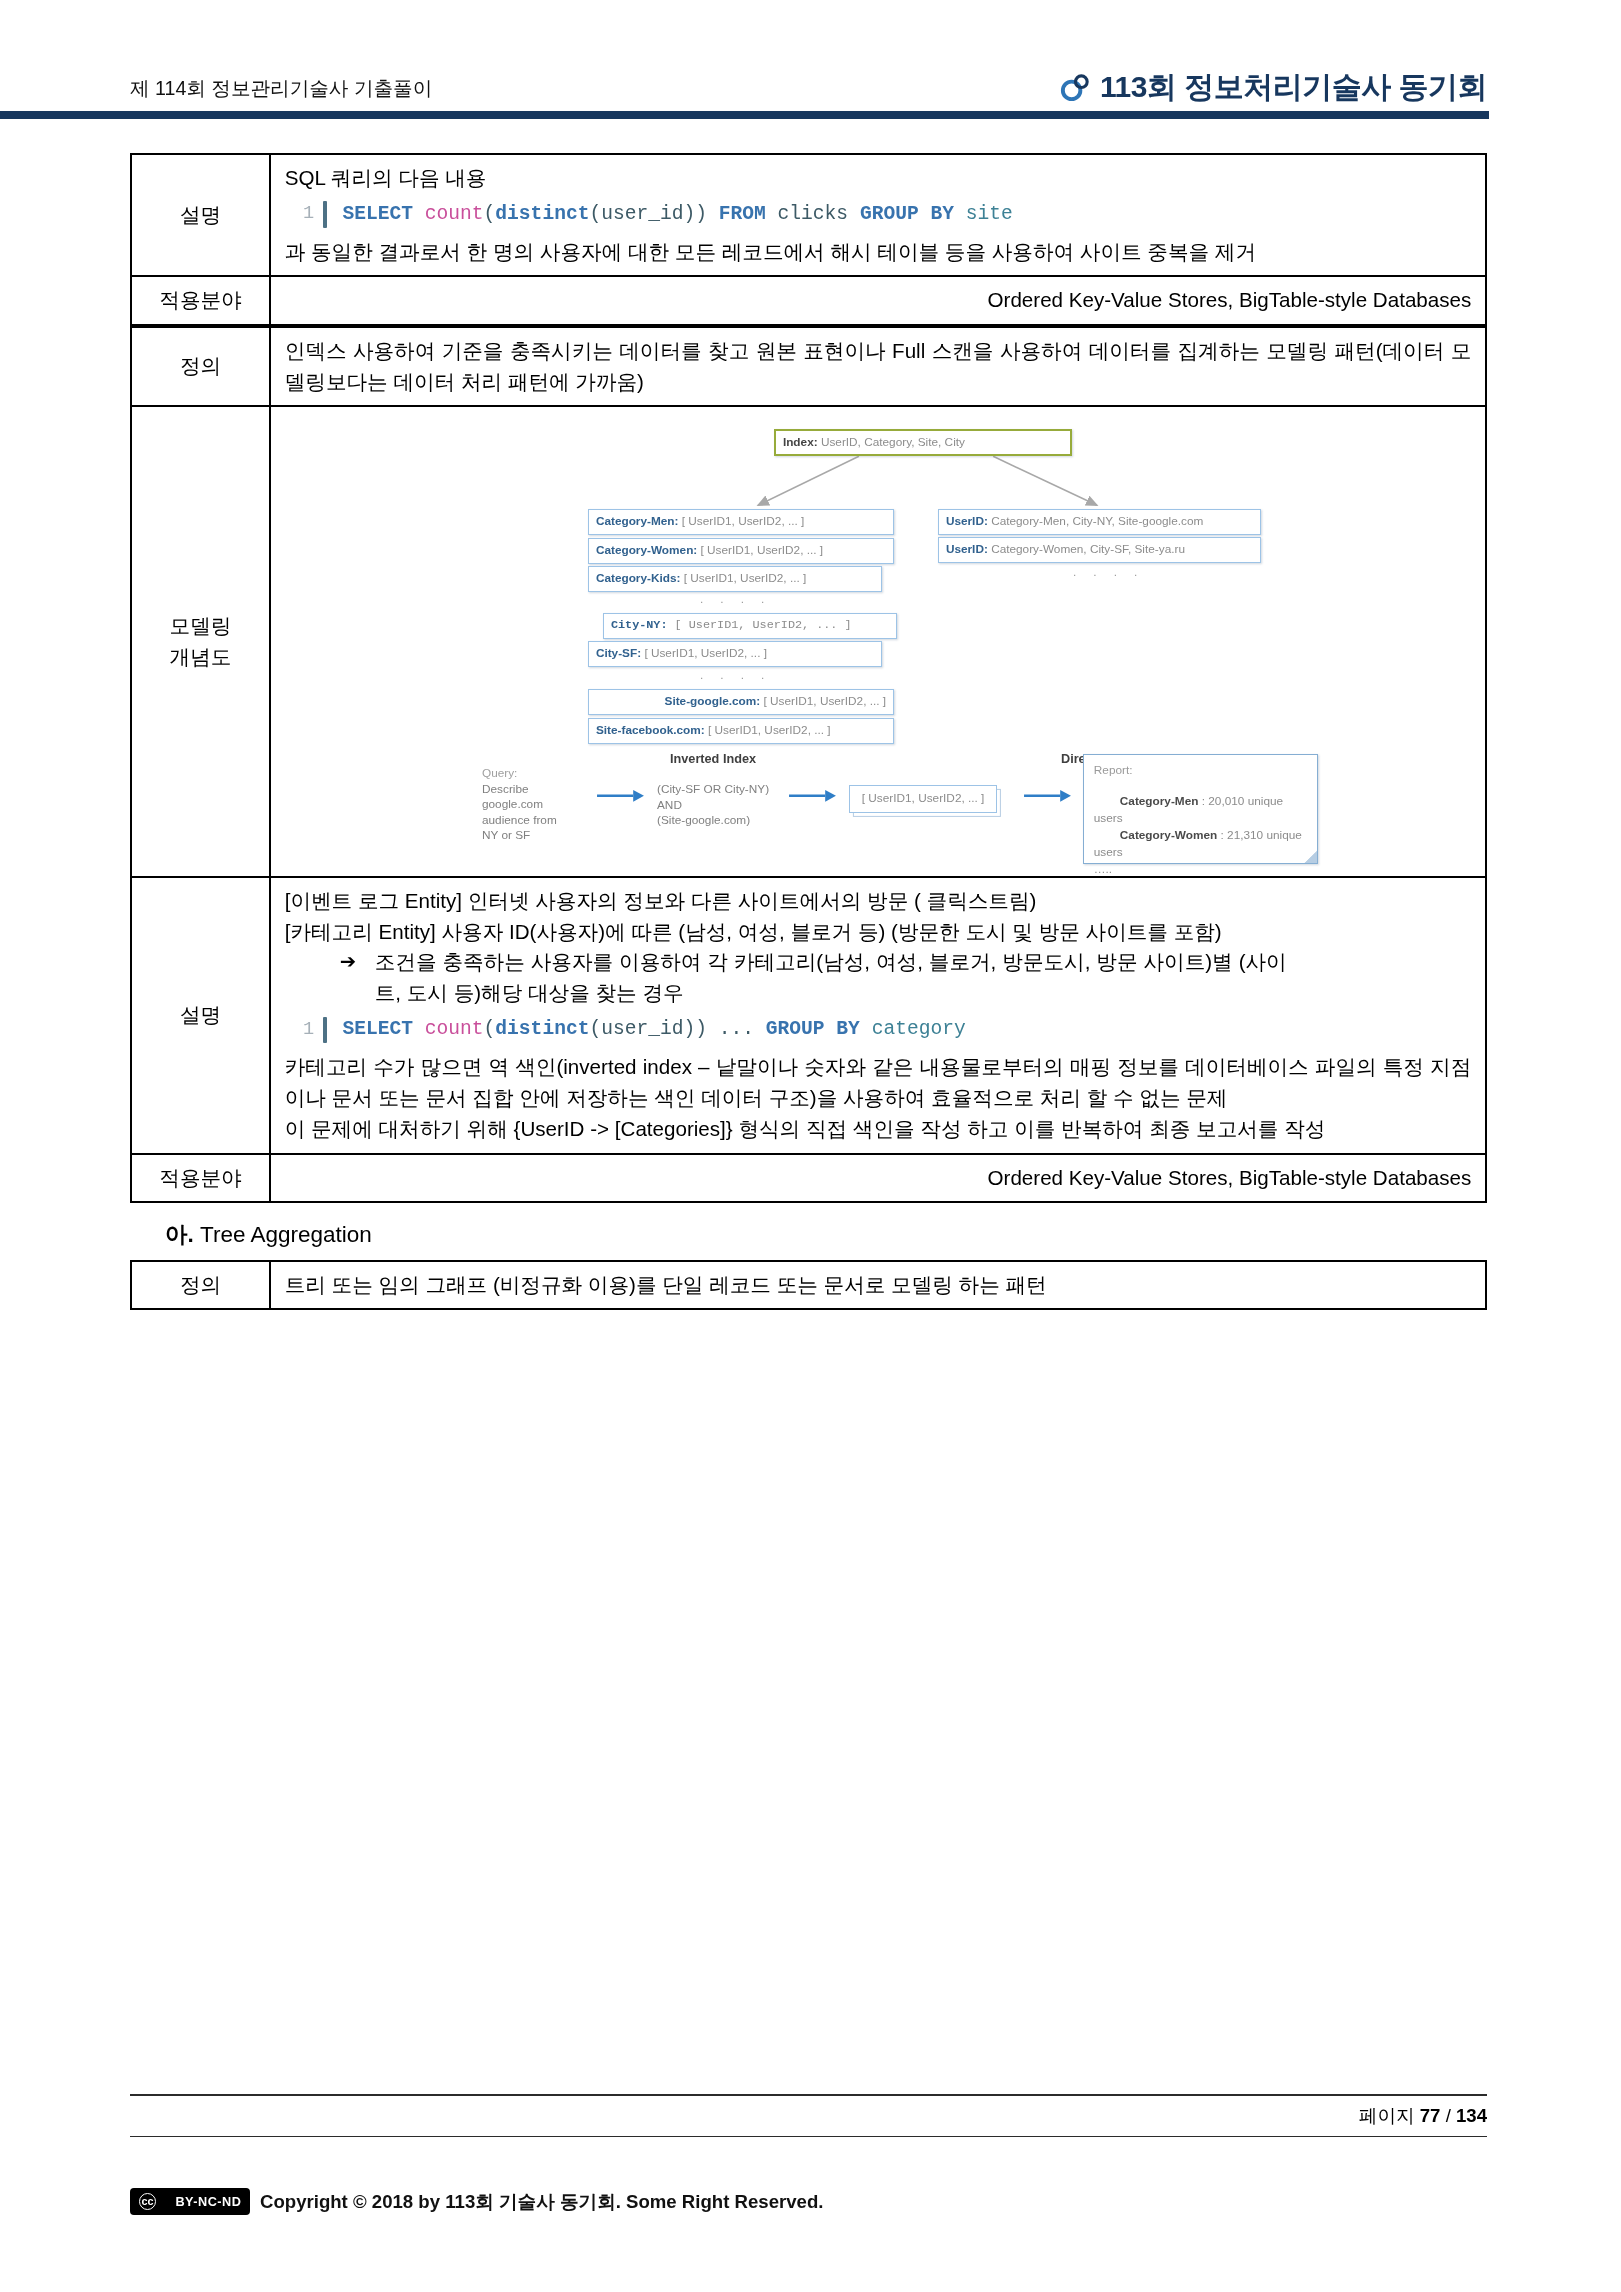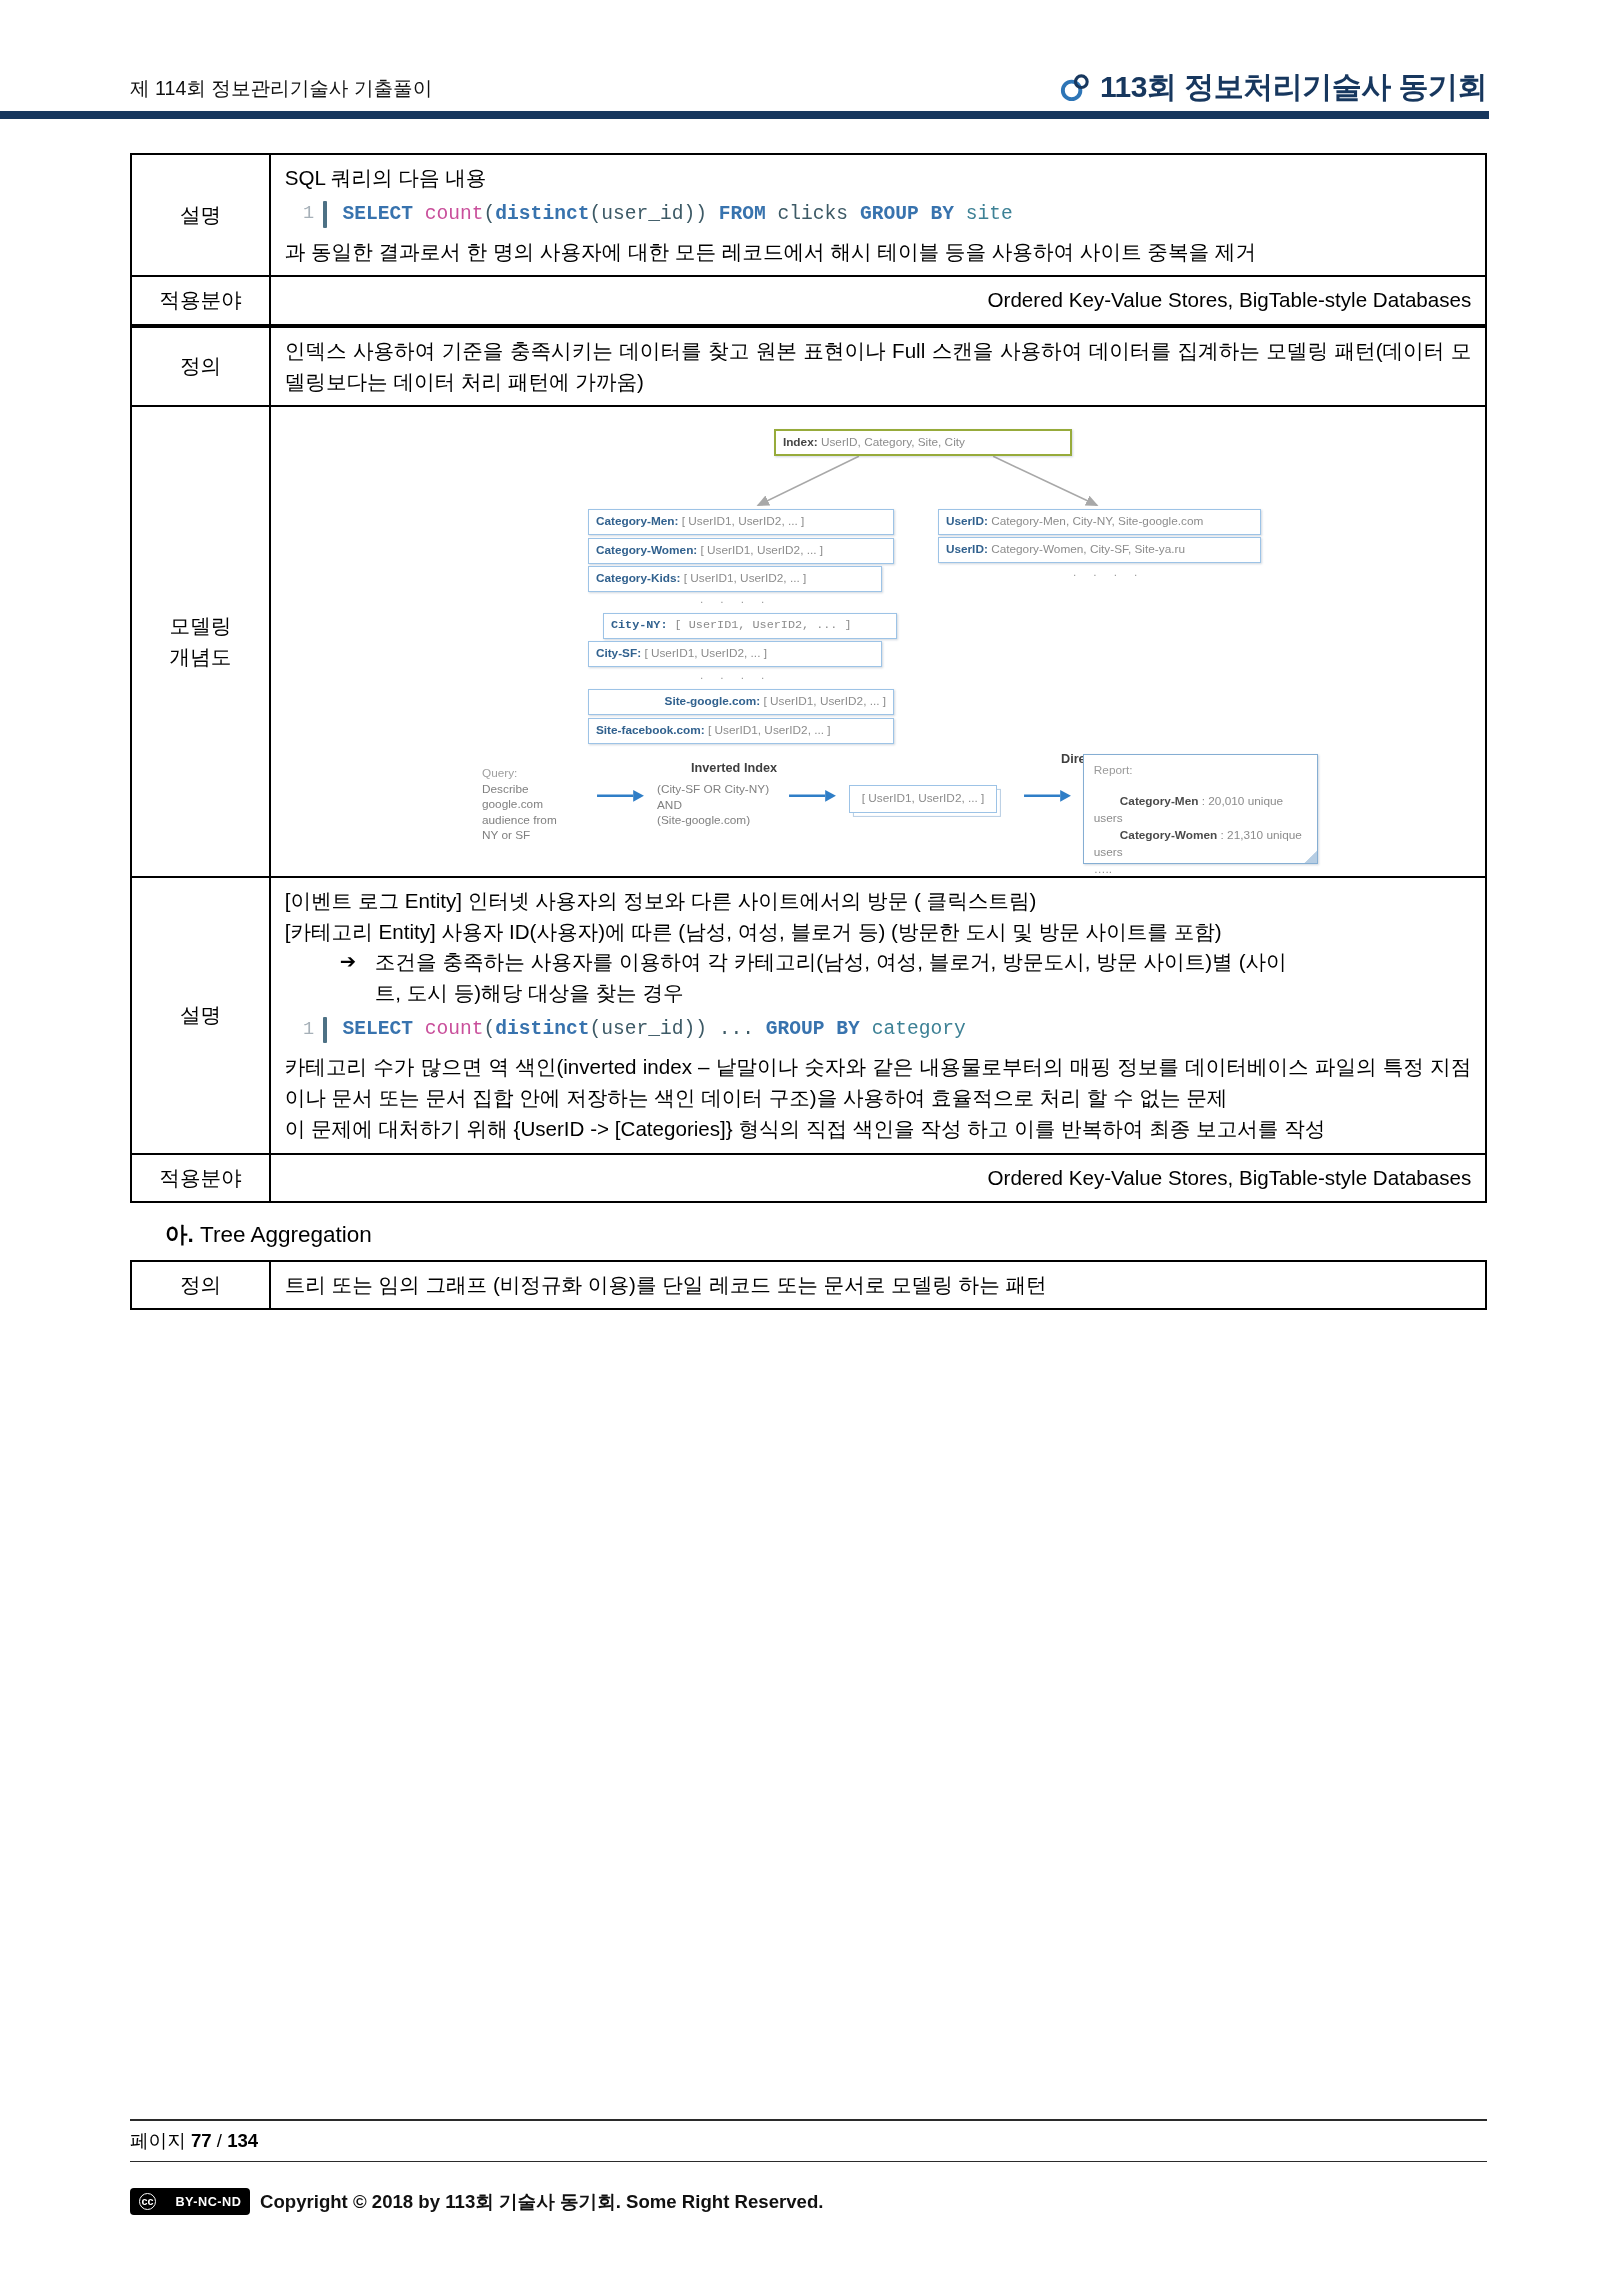--- a/index.html
+++ b/index.html
@@ -70,21 +70,21 @@
                 color:#8c8c8c; padding:6.9px 9.8px; line-height:1.45; width:235px; height:110px;
                 box-shadow:1px 1px 2px rgba(120,140,160,.35); }
   .report-box::before { content:""; position:absolute; right:0; bottom:0; width:12.7px; height:12.7px;
                         background:#b6cde3; clip-path:polygon(0 100%, 100% 0, 100% 100%); }
   .report-box::after  { content:""; position:absolute; right:0; bottom:0; width:12.7px; height:12.7px;
                         background:#fff; clip-path:polygon(0 0, 100% 0, 0 100%); }
   .report-title { margin-bottom:13.7px; color:#9a9a9a; }
   .report-entry b { color:#4a4a4a;margin-left:26px; }
 
   
-  .footer { position:absolute; left:130px; width:1357px; top:2094px; text-align:left;margin-top:25px; }
+  .footer { position:absolute; left:130px; width:1357px; top:2094px; text-align:right; }
   .footer-line-top { border-top:2px solid #2b2b2b; }
   .footer-line-bottom { border-top:1px solid #2b2b2b; }
   .footer-text { font-size:18.6px; padding:6.9px 0; }
   .footer-text b { font-weight:700; }
 
   .copyright { position:absolute; left:130px; top:2188px; display:flex; align-items:center; gap:9.8px; }
   .cc-badge { display:flex; align-items:center; gap:19px; background:#000; color:#fff;
               border-radius:3.9px; padding:0 8.8px; height:27.4px; }
   .cc-circle { width:17.6px; height:17.6px; border:1.5px solid #fff; border-radius:50%;
                display:flex; align-items:center; justify-content:center;
@@ -187,21 +187,21 @@
             </div>
 
             <div class="dbox" style="left:667px;top:94px;width:323px;">
               <span class="dlabel">UserID:</span><span> Category-Men, City-NY, Site-google.com</span>
             </div>
             <div class="dbox" style="left:667px;top:122px;width:323px;">
               <span class="dlabel">UserID:</span><span> Category-Women, City-SF, Site-ya.ru</span>
             </div>
             <div class="dots" style="left:802px;top:149px;">.  .  .  .</div>
 
-            <div class="index-caption" style="left:420px;top:335px;margin-top:9px;">Inverted Index</div>
+            <div class="index-caption" style="left:399px;top:335px;">Inverted Index</div>
             <div class="index-caption" style="left:790px;top:335px;">Direct Index</div>
 
             <div class="qblock" style="left:211px;top:351px;width:110px;">
               <div class="qtitle">Query:</div>
               <div>Describe</div>
               <div>google.com</div>
               <div>audience from</div>
               <div>NY or SF</div>
             </div>
 

